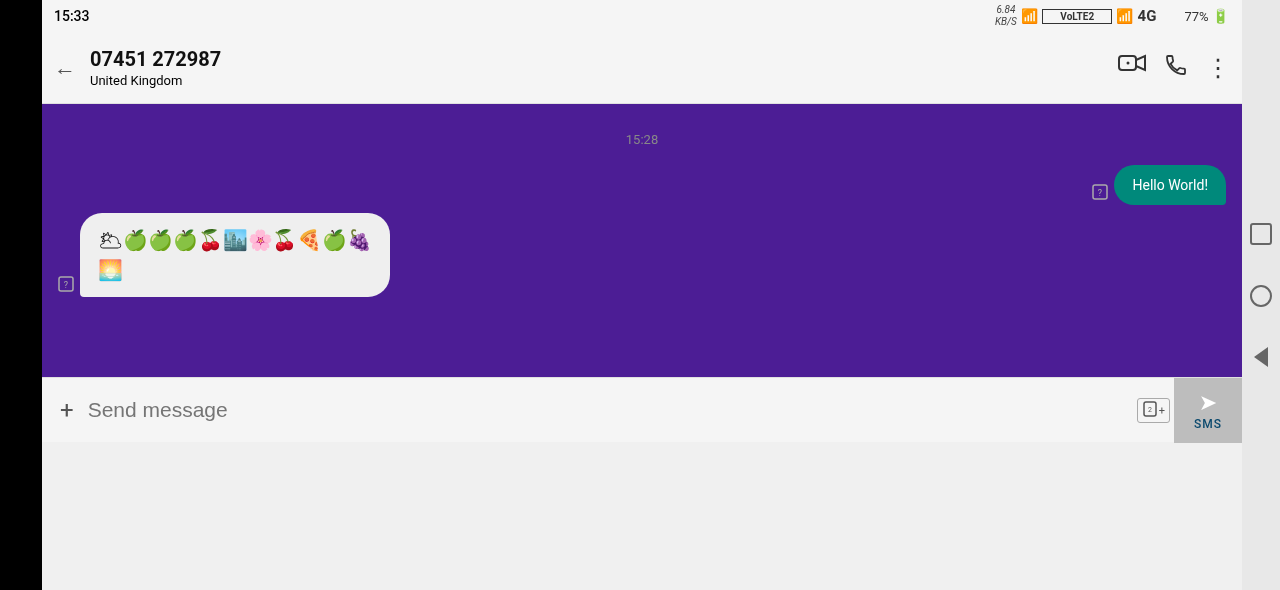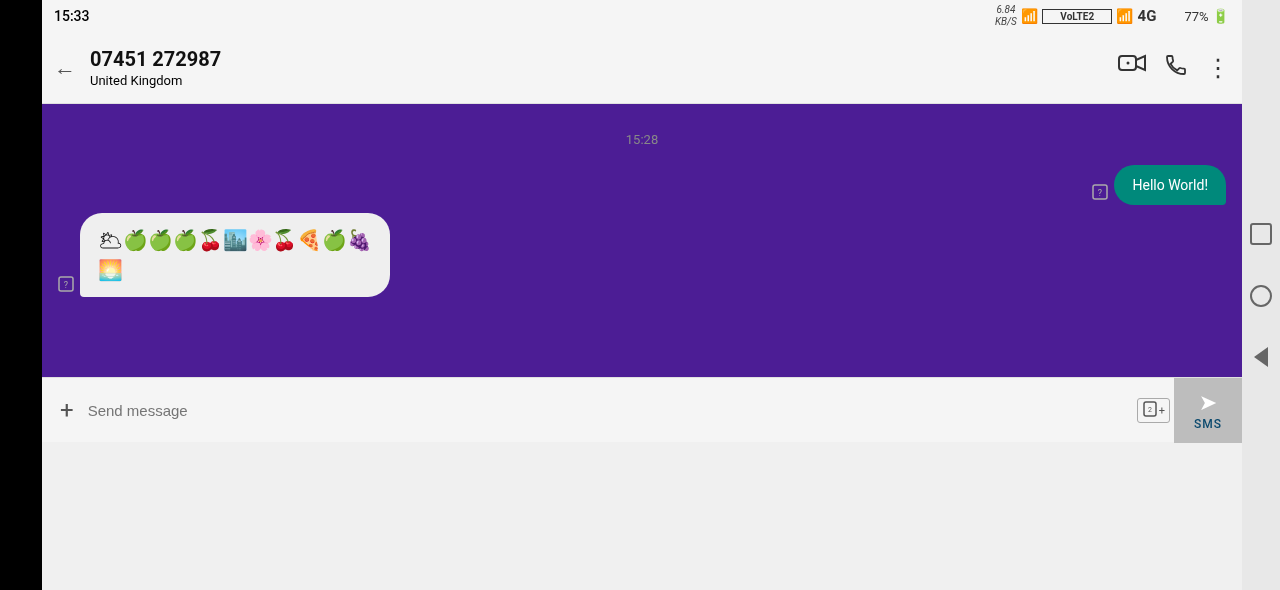--- a/index.html
+++ b/index.html
@@ -195,21 +195,21 @@
       color: #555;
       cursor: pointer;
       padding: 0 10px;
       flex-shrink: 0;
     }
 
     .message-input {
       flex: 1;
       border: none;
       background: transparent;
-      font-size: 15px;
+      font-size: 21px;
       color: #666;
       outline: none;
       padding: 8px 4px;
     }
 
     .sim-indicator {
       font-size: 12px;
       color: #555;
       margin-right: 4px;
       border: 1px solid #aaa;

